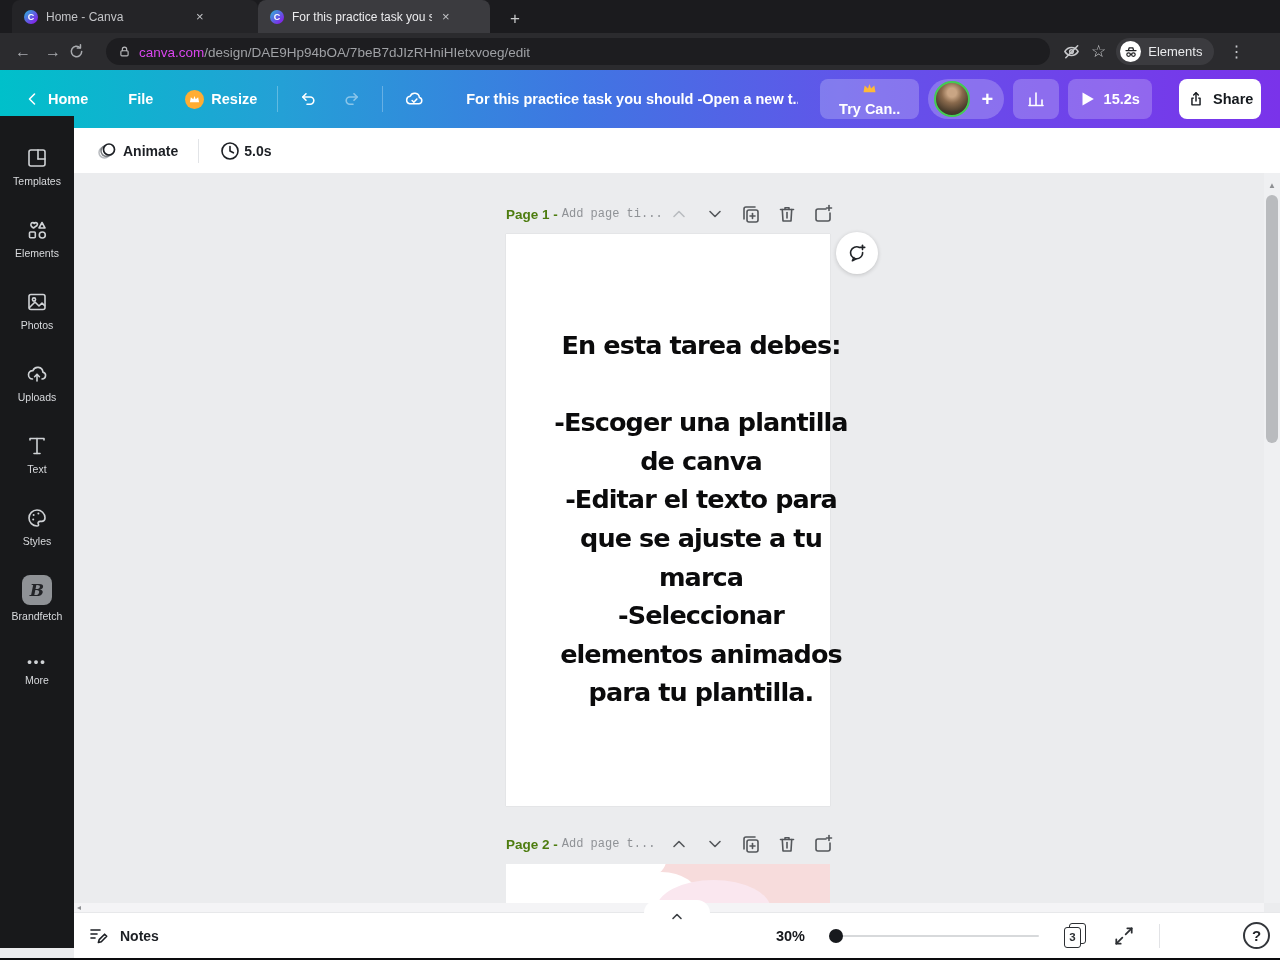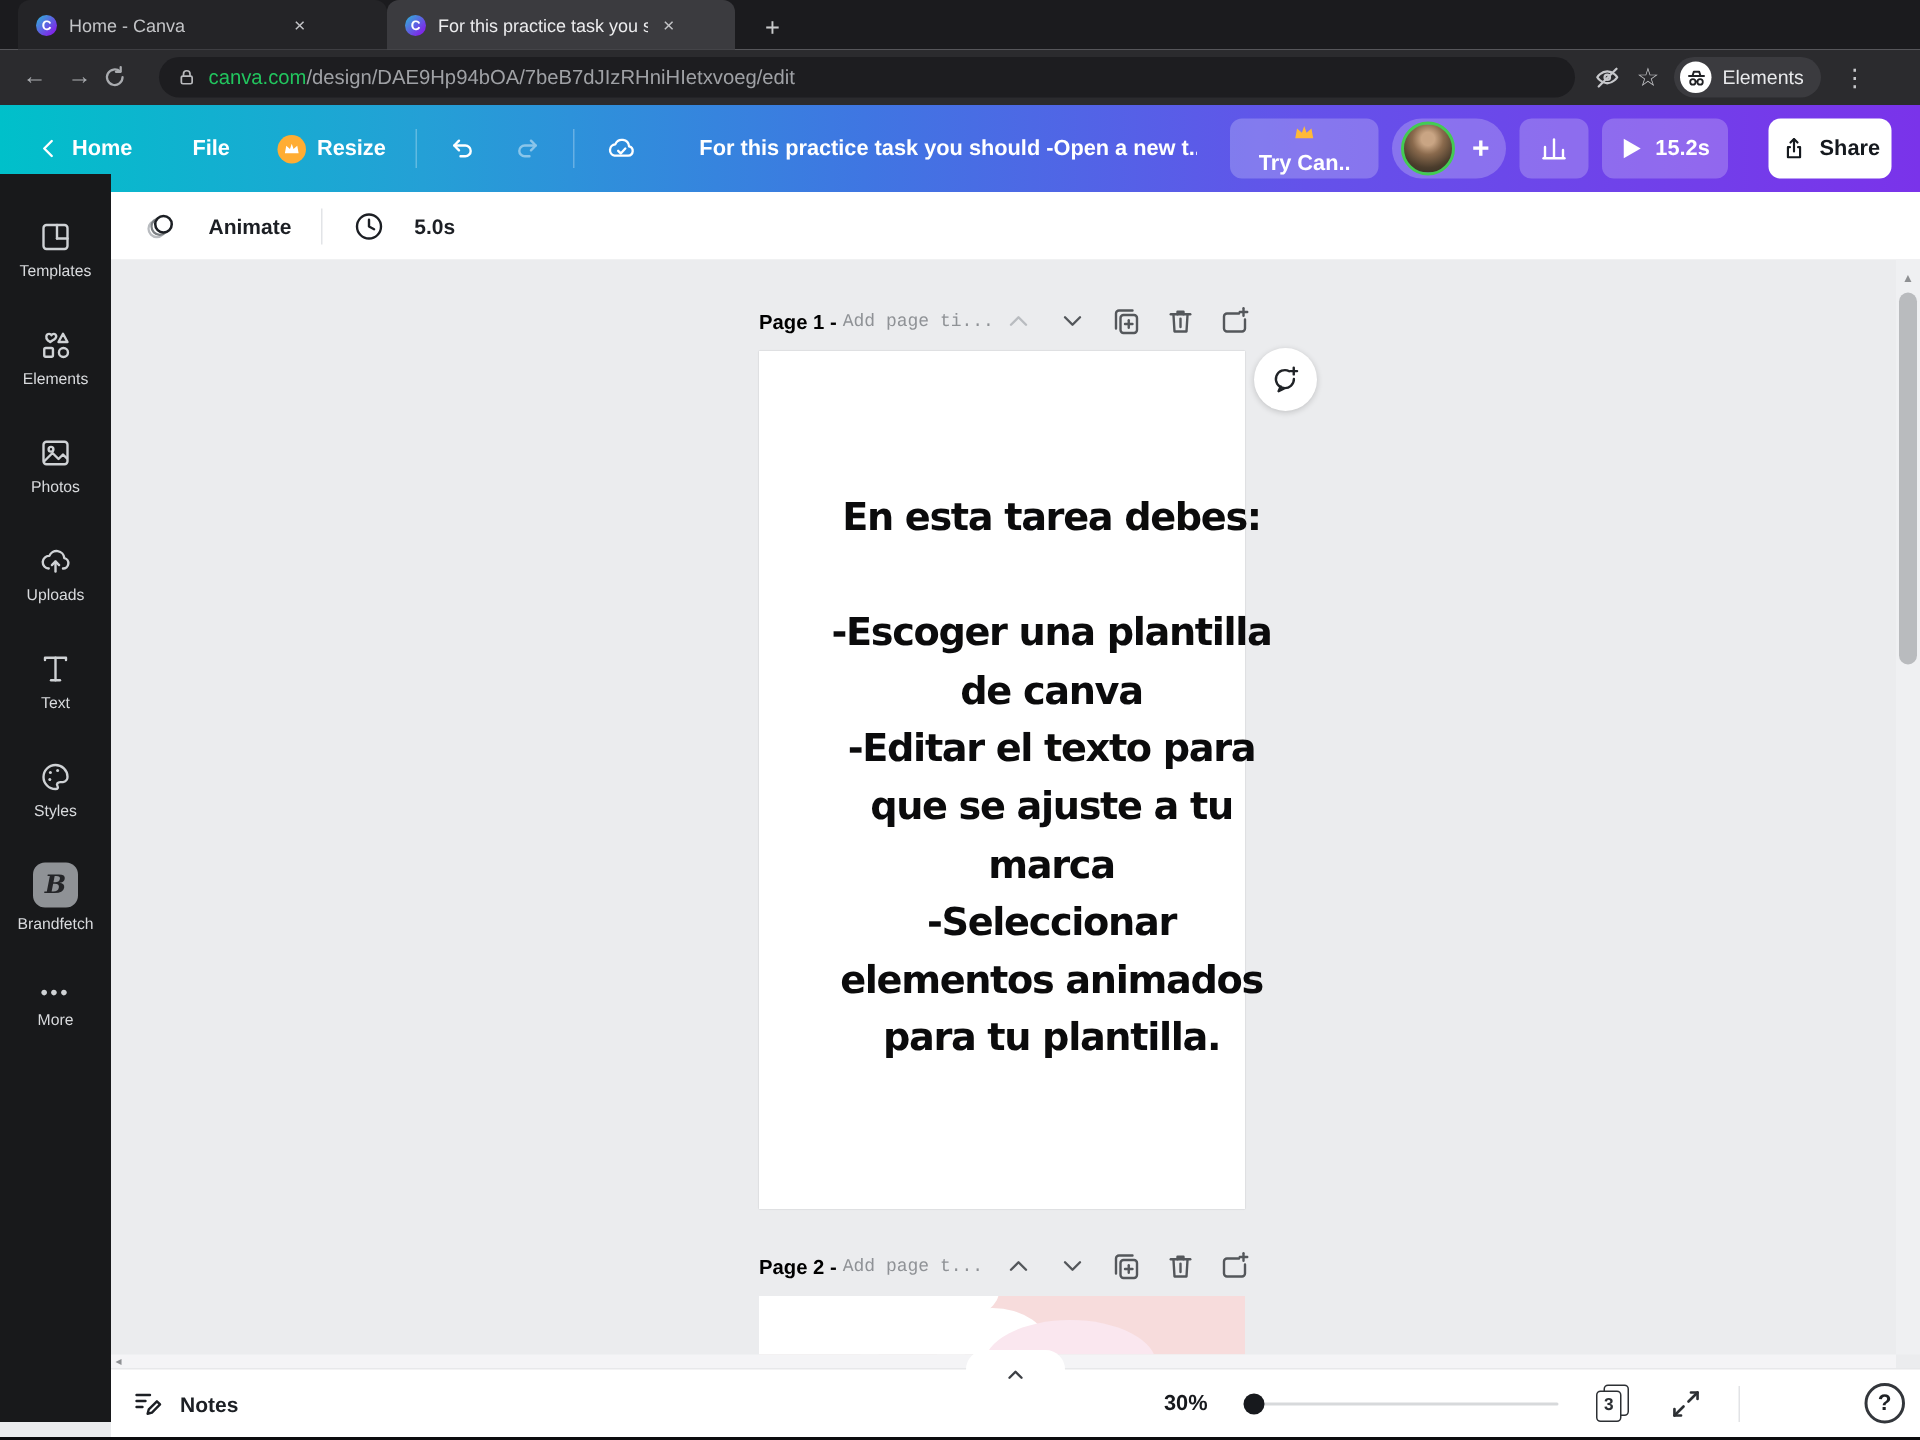--- a/index.html
+++ b/index.html
@@ -16,21 +16,21 @@
                   color:#fff; font-size:9px; font-weight:bold; display:flex; align-items:center; justify-content:center; }
   .tab .title { width:140px; overflow:hidden; white-space:nowrap; }
   .tab .close { color:#c3c4c7; font-size:13px; padding:0 2px; }
   .tab.inactive { background:#242427; width:246px; margin-left:12px; border-radius:8px 8px 0 0; }
   .tab.active { background:#3b3b3f; width:232px; border-radius:8px 8px 0 0; color:#ececee; }
   .newtab { color:#c9cacc; font-size:17px; margin-left:14px; padding:0 6px 4px; }
 
   #navbar { left:0; top:33px; width:1280px; height:37px; background:#2b2b2e; display:flex; align-items:center; }
   .navbtn { color:#a9abaf; font-size:16px; width:30px; text-align:center; }
   #urlbar { width:944px; height:27px; margin-left:8px; background:#1d1d20; border-radius:14px; display:flex; align-items:center; padding:0 12px; gap:8px; }
-  #urlbar .domain { color:#22c55e; font-size:13.5px; }
+  #urlbar .domain { color:#d946ef; font-size:13.5px; }
   #urlbar .path { color:#9fa1a5; font-size:13.5px; }
   .nav-right { display:flex; align-items:center; gap:10px; margin-left:12px; color:#c7c8cb; }
   #incognito-badge { background:#3b3b3f; border-radius:14px; height:27px; display:flex; align-items:center; gap:7px; padding:0 12px 0 4px; color:#e9eaec; font-size:13px; }
   #incognito-badge .hatcircle { width:21px; height:21px; background:#fff; border-radius:50%; display:flex; align-items:center; justify-content:center; }
 
   
   #cv-header { left:0; top:70px; width:1280px; height:58px;
      background:linear-gradient(90deg,#00c0ca 0%,#24a0d6 22%,#3f76e2 45%,#6452ea 68%,#7a33ea 100%);
      display:flex; align-items:center; color:#fff; }
   .hbtn { display:flex; align-items:center; gap:7px; font-size:14.5px; font-weight:bold; padding:9px 12px; border-radius:8px; color:#fff; }
@@ -52,27 +52,27 @@
   #sidebar { left:0; top:116px; width:74px; height:832px; background:#18191b; }
   .sb-item { width:74px; height:72px; display:flex; flex-direction:column; align-items:center; justify-content:center; gap:5px;
              color:#cfd2d5; }
   .sb-item .lbl { font-size:10.5px; color:#d8dadd; }
   .bf-box { width:30px; height:30px; background:#8f9296; border-radius:8px; color:#232427; display:flex; align-items:center; justify-content:center;
             font-family:"DejaVu Serif", serif; font-style:italic; font-weight:bold; font-size:17px; }
   .more-dots { letter-spacing:2px; font-size:13px; font-weight:bold; color:#cfd2d5; }
 
   
   #ed-toolbar { left:74px; top:128px; width:1206px; height:45px; background:#fff; display:flex; align-items:center; color:#1c1f24; }
-  .tb-item { display:flex; align-items:center; gap:19px; font-size:14px; font-weight:bold; padding:8px 10px; border-radius:6px; }
+  .tb-item { display:flex; align-items:center; gap:3px; font-size:14px; font-weight:bold; padding:8px 10px; border-radius:6px; }
   .tb-div { width:1px; height:24px; background:#e2e4e7; margin:0 10px; }
 
   
   #canvas { left:74px; top:173px; width:1206px; height:730px; background:#ebecee; overflow:hidden; }
   .page-row { position:absolute; left:432px; width:324px; height:28px; display:flex; align-items:center; color:#54575b; }
-  .page-label { font-size:13.5px; font-weight:bold; color:#000000; white-space:nowrap; }
+  .page-label { font-size:13.5px; font-weight:bold; color:#4d7c0f; white-space:nowrap; }
   .page-ph { font-size:12px; color:#8f9296; margin-left:4px; white-space:nowrap;font-family:Liberation Mono, monospace; }
   .row-icons { position:absolute; right:-4px; display:flex; align-items:center; gap:14px; }
   .row-icons .dim { color:#b9bcc0; }
   #page1 { position:absolute; left:432px; top:61px; width:324px; height:572px; background:#fff; box-shadow:0 0 1px rgba(0,0,0,.18); }
   .page-text { position:absolute; left:0; top:92px; width:390px; text-align:center; white-space:pre-line;
                font-family:"DejaVu Sans", sans-serif; font-weight:bold; color:#0b0b0c;
                font-size:25.5px; line-height:38.6px; letter-spacing:-0.9px; }
   #comment-fab { position:absolute; left:762px; top:59px; width:42px; height:42px; background:#fff; border-radius:50%;
                  box-shadow:0 1px 4px rgba(0,0,0,.18); display:flex; align-items:center; justify-content:center; color:#202327; }
   #page2 { position:absolute; left:432px; top:691px; width:324px; height:39px; background:#f7dcdc; overflow:hidden; }

